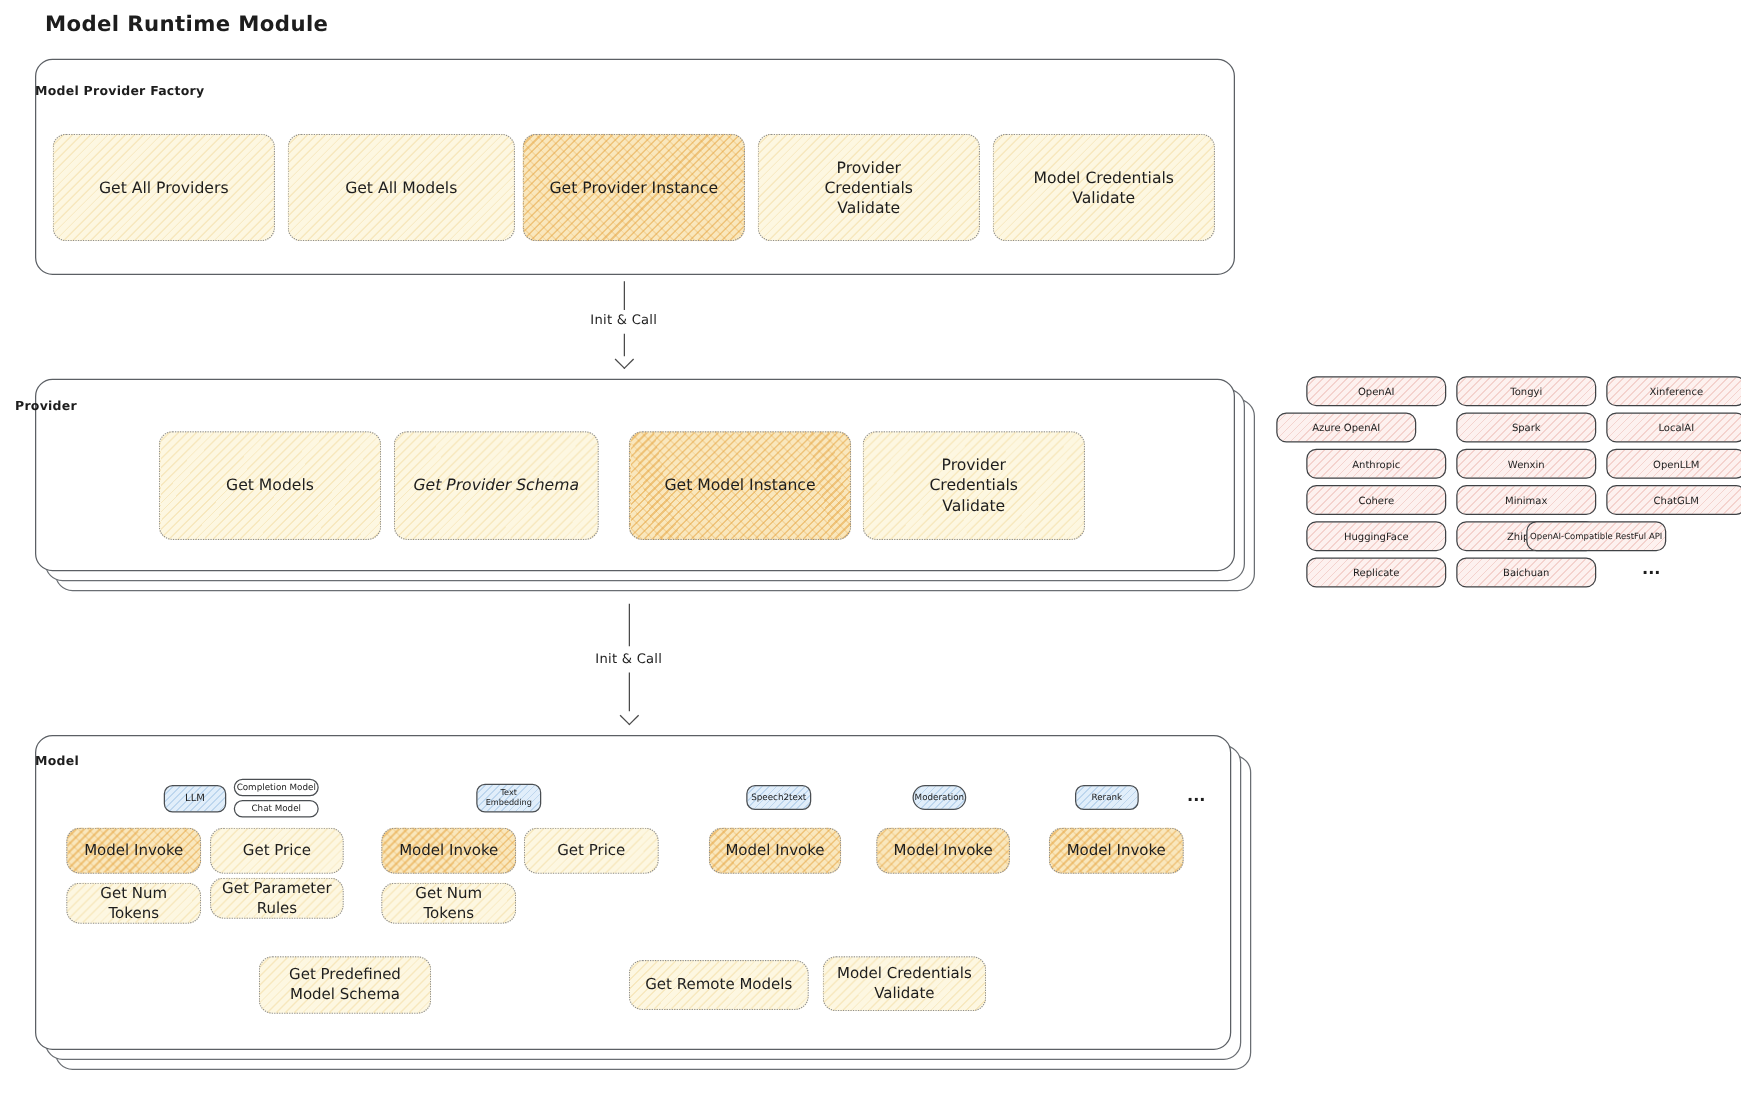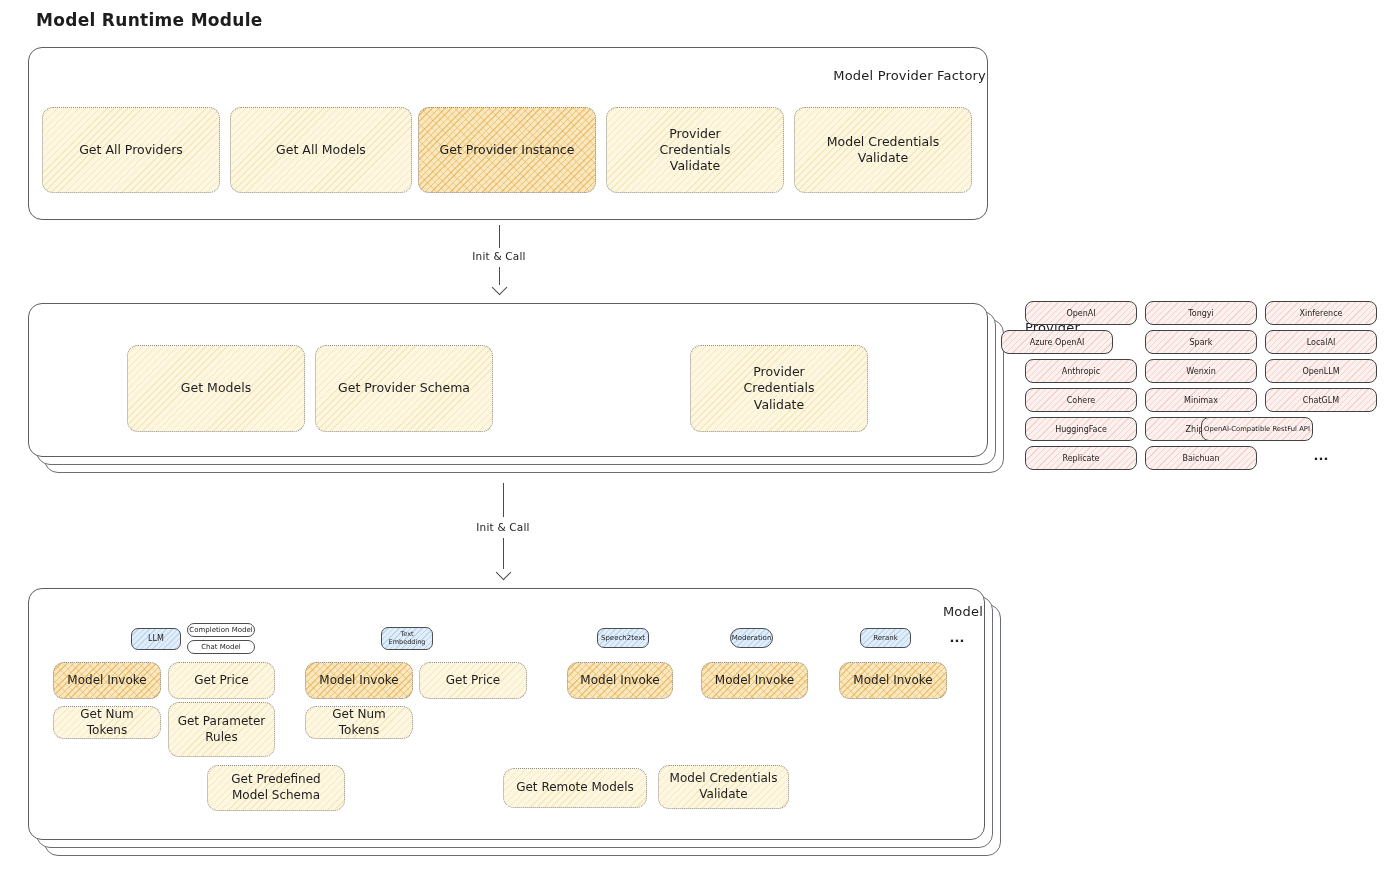--- a/index.html
+++ b/index.html
@@ -8,21 +8,21 @@
     font-family:"DejaVu Sans", sans-serif;color:#1d1d1d;
   }
   
   .panel{
     position:absolute;background:#fff;border:1.6px solid #5b5f64;border-radius:14px;z-index:2;
   }
   .panel-stack{
     position:absolute;background:#fff;border:1.6px solid #6a6e73;border-radius:14px;z-index:1;
   }
   .panel-title{
-    position:absolute;text-align:right;font-size:13px;font-weight:400;z-index:4;letter-spacing:.2px;
+    position:absolute;text-align:left;font-size:10px;font-weight:700;z-index:4;letter-spacing:.2px;
   }
   .main-title{
     position:absolute;font-size:17px;font-weight:600;letter-spacing:.3px;z-index:4;
   }
   
   .ybox{
     position:absolute;z-index:5;display:flex;align-items:center;justify-content:center;
     text-align:center;font-size:12.5px;line-height:1.3;padding:2px 6px;box-sizing:border-box;
     border:1.6px dotted #8f8f8f;border-radius:11px;
     background-color:#fdf7e1;
@@ -35,20 +35,21 @@
       repeating-linear-gradient(45deg, rgba(228,158,52,0.25) 0px, rgba(228,158,52,0.25) 1px, transparent 1px, transparent 6px);
   }
   
   .pill-pink{
     position:absolute;z-index:5;display:flex;align-items:center;justify-content:center;
     width:112px;height:24px;box-sizing:border-box;text-align:center;
     font-size:8px;border:1.4px solid #3f4245;border-radius:8px;
     background-color:#fdf1ef;
     background-image:repeating-linear-gradient(135deg, rgba(217,119,106,0.25) 0px, rgba(217,119,106,0.25) 1px, transparent 1px, transparent 4.5px);
     white-space:nowrap;
+    margin-left:20px;
   }
   .pill-pink.tiny{font-size:6.8px;}
   
   .pill-blue{
     position:absolute;z-index:6;display:flex;align-items:center;justify-content:center;
     box-sizing:border-box;text-align:center;font-size:7.5px;line-height:1.15;
     border:1.3px solid #4a4e52;border-radius:7px;
     background-color:#e1eefa;
     background-image:repeating-linear-gradient(135deg, rgba(108,160,210,0.30) 0px, rgba(108,160,210,0.30) 1px, transparent 1px, transparent 4px);
   }
@@ -86,24 +87,25 @@
   <div class="ybox" style="left:794px;top:107px;width:178px;height:86px;padding:2px 30px;">Model Credentials Validate</div>
 
   <div class="arrow-line" style="left:499px;top:225px;height:23px;"></div>
   <div class="arrow-label" style="left:454px;top:250px;width:90px;">Init &amp; Call</div>
   <div class="arrow-line" style="left:499px;top:267px;height:18px;"></div>
   <div class="arrow-head" style="left:494px;top:282px;"></div>
 
   <div class="panel-stack" style="left:44px;top:319px;width:958px;height:152px;"></div>
   <div class="panel-stack" style="left:36px;top:311px;width:958px;height:152px;"></div>
   <div class="panel" style="left:28px;top:303px;width:958px;height:152px;"></div>
-  <div class="panel-title" style="left:28px;top:320px;width:1052px;">Provider</div>
+  <div class="panel-title" style="left:12px;top:320px;width:1052px;">Provider</div>
 
   <div class="ybox" style="left:127px;top:345px;width:178px;height:87px;">Get Models</div>
-  <div class="ybox" style="left:315px;top:345px;width:178px;height:87px;">Get Provider Schema</div>
+  <div class="ybox" style="left:315px;top:345px;width:164px;height:87px;font-style:italic;">Get Provider Schema</div>
+  <div class="ybox hl" style="left:503px;top:345px;width:178px;height:87px;">Get Model Instance</div>
   <div class="ybox" style="left:690px;top:345px;width:178px;height:87px;padding:2px 30px;">Provider Credentials Validate</div>
 
   <div class="pill-pink" style="left:1025px;top:301px;">OpenAI</div>
   <div class="pill-pink" style="left:1145px;top:301px;">Tongyi</div>
   <div class="pill-pink" style="left:1265px;top:301px;">Xinference</div>
   <div class="pill-pink" style="left:1001px;top:330px;">Azure OpenAI</div>
   <div class="pill-pink" style="left:1145px;top:330px;">Spark</div>
   <div class="pill-pink" style="left:1265px;top:330px;">LocalAI</div>
   <div class="pill-pink" style="left:1025px;top:359px;">Anthropic</div>
   <div class="pill-pink" style="left:1145px;top:359px;">Wenxin</div>
@@ -139,20 +141,20 @@
 
   <div class="ybox hl" style="left:53px;top:662px;width:108px;height:37px;font-size:12px;">Model Invoke</div>
   <div class="ybox" style="left:168px;top:662px;width:107px;height:37px;font-size:12px;">Get Price</div>
   <div class="ybox hl" style="left:305px;top:662px;width:108px;height:37px;font-size:12px;">Model Invoke</div>
   <div class="ybox" style="left:419px;top:662px;width:108px;height:37px;font-size:12px;">Get Price</div>
   <div class="ybox hl" style="left:567px;top:662px;width:106px;height:37px;font-size:12px;">Model Invoke</div>
   <div class="ybox hl" style="left:701px;top:662px;width:107px;height:37px;font-size:12px;">Model Invoke</div>
   <div class="ybox hl" style="left:839px;top:662px;width:108px;height:37px;font-size:12px;">Model Invoke</div>
 
   <div class="ybox" style="left:53px;top:706px;width:108px;height:33px;font-size:12px;">Get Num Tokens</div>
-  <div class="ybox" style="left:168px;top:702px;width:107px;height:55px;font-size:12px;">Get Parameter Rules</div>
+  <div class="ybox" style="left:168px;top:702px;width:107px;height:33px;font-size:12px;">Get Parameter Rules</div>
   <div class="ybox" style="left:305px;top:706px;width:108px;height:33px;font-size:12px;">Get Num Tokens</div>
 
   <div class="ybox" style="left:207px;top:765px;width:138px;height:46px;font-size:12px;">Get Predefined Model Schema</div>
   <div class="ybox" style="left:503px;top:768px;width:144px;height:40px;font-size:12px;">Get Remote Models</div>
   <div class="ybox" style="left:658px;top:765px;width:131px;height:44px;font-size:12px;">Model Credentials Validate</div>
 
 </div>
 
 </body></html>

